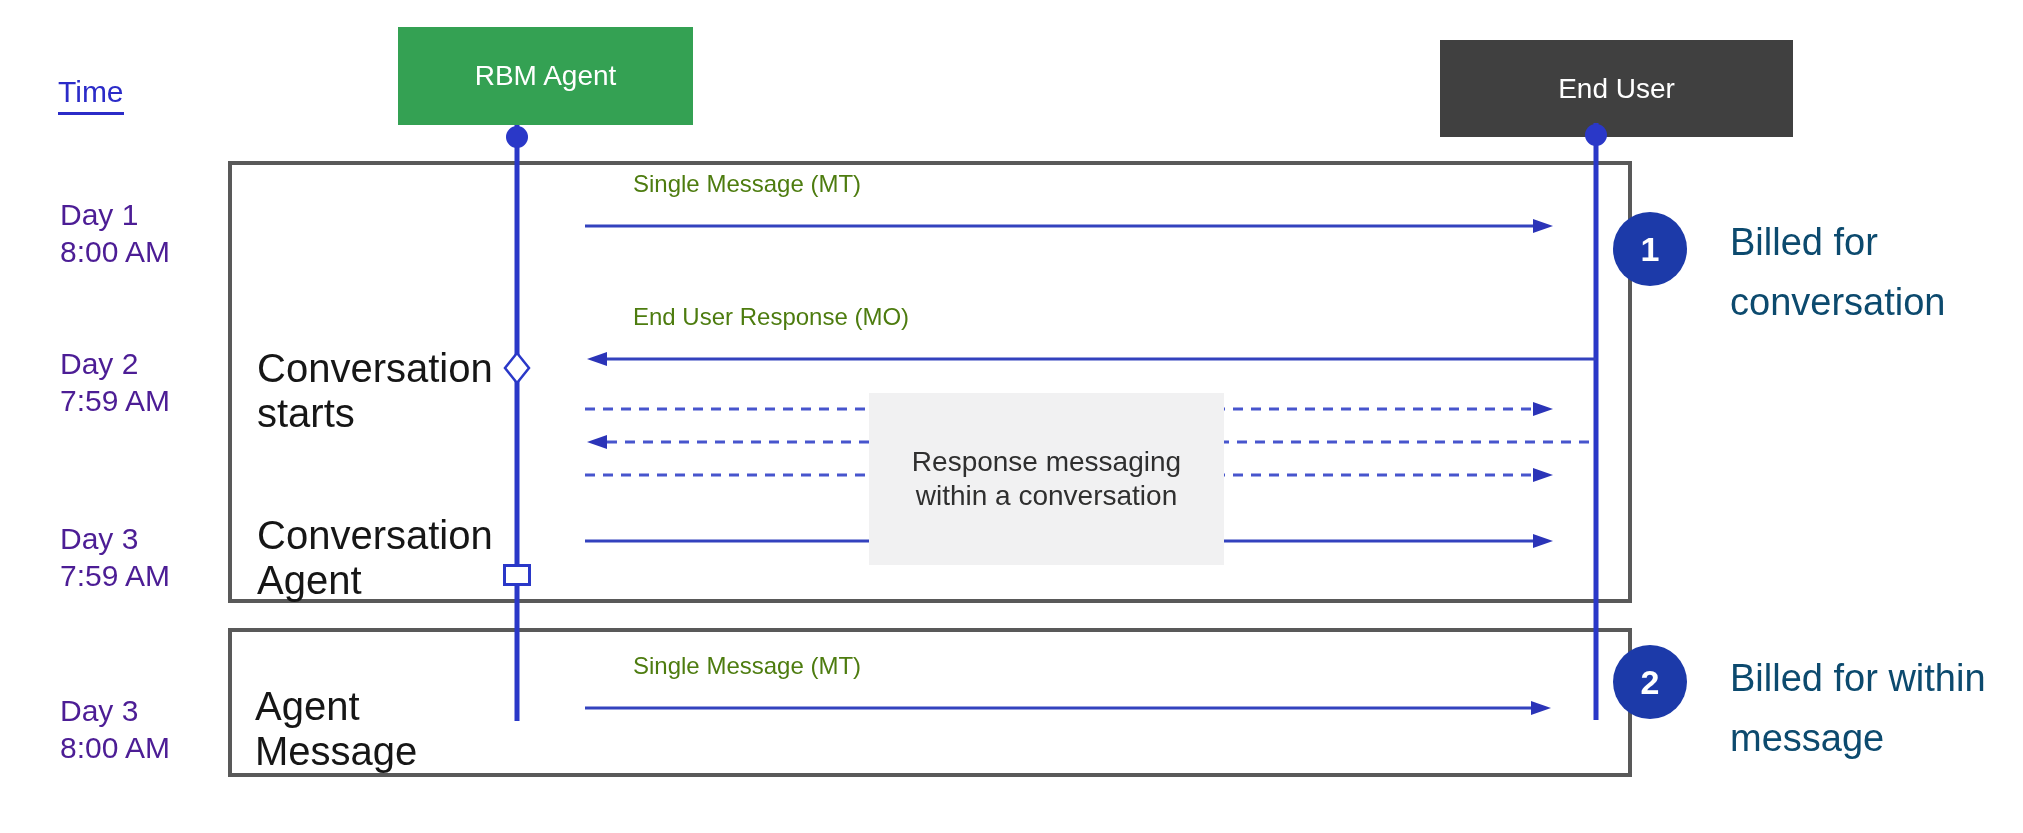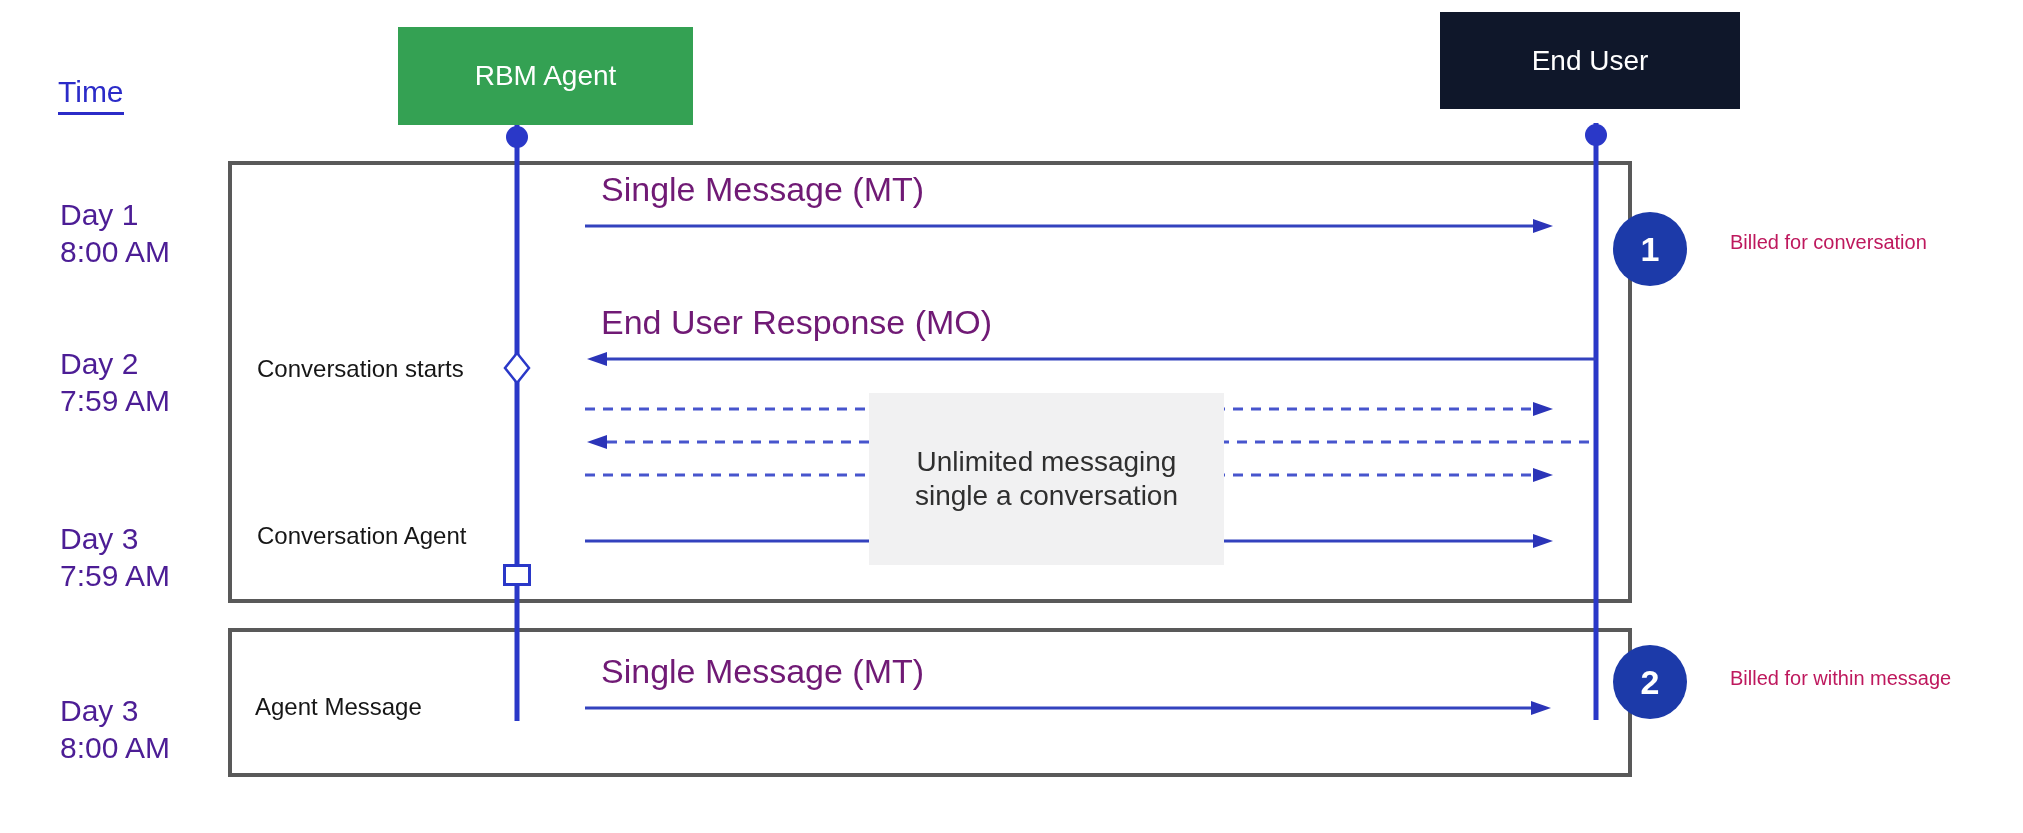--- a/index.html
+++ b/index.html
@@ -1,39 +1,39 @@
 <!DOCTYPE html>
 <html><head>
 <meta charset="utf-8">
 <style>
   html,body{margin:0;padding:0;background:#ffffff;}
   body{width:2023px;height:833px;position:relative;font-family:"Liberation Sans",sans-serif;overflow:hidden;}
   .abs{position:absolute;}
   
   .actor-box{display:flex;align-items:center;justify-content:center;color:#ffffff;font-size:28px;}
   #rbm-box{left:398px;top:27px;width:295px;height:98px;background:#34A153;}
-  #user-box{left:1440px;top:12px;width:300px;height:97px;background:#0f172a;}
+  #user-box{left:1440px;top:40px;width:353px;height:97px;background:#404040;}
   
   #time-label{left:58px;top:75px;font-size:30px;color:#2B2BC8;border-bottom:3px solid #2B2BC8;padding-bottom:3px;}
   .tick{left:60px;color:#4c1d95;font-size:30px;line-height:37px;white-space:nowrap;}
   
   .frame{border:4px solid #595959;background:transparent;}
   #frame1{left:228px;top:161px;width:1396px;height:434px;}
   #frame2{left:228px;top:628px;width:1396px;height:141px;}
   
-  .msg-label{font-size:34px;color:#701a75;white-space:nowrap;}
-  .side-label{font-size:24px;color:#161616;line-height:45px;}
+  .msg-label{font-size:24px;color:#4d7c0f;white-space:nowrap;margin-left:32px;}
+  .side-label{font-size:40px;color:#161616;line-height:45px;}
   
   #note-panel{left:869px;top:393px;width:355px;height:172px;background:#F1F1F2;display:flex;align-items:center;justify-content:center;text-align:center;}
   #note-panel .note-text{font-size:28px;line-height:34px;color:#2F2F2F;width:315px;}
   
   .num-circle{width:74px;height:74px;border-radius:50%;background:#1C3AA9;color:#ffffff;display:flex;align-items:center;justify-content:center;font-size:34px;font-weight:bold;z-index:6;}
   #circle-1{left:1613px;top:212px;}
   #circle-2{left:1613px;top:645px;}
-  .billed-text{color:#be185d;font-size:20px;line-height:60px;}
+  .billed-text{color:#0c4a6e;font-size:38px;line-height:60px;}
   #billed-1{left:1730px;top:212px;width:220px;}
   #billed-2{left:1730px;top:648px;width:260px;}
   svg.layer{position:absolute;left:0;top:0;z-index:3;}
   .frame{z-index:1;}
   #note-panel{z-index:4;}
   .txt{z-index:5;}
 </style>
 </head>
 <body>
 
@@ -97,21 +97,21 @@
 
 <div class="abs msg-label txt" style="left:601px;top:170px;">Single Message (MT)</div>
 <div class="abs msg-label txt" style="left:601px;top:303px;">End User Response (MO)</div>
 <div class="abs msg-label txt" style="left:601px;top:652px;">Single Message (MT)</div>
 
 <div class="abs side-label txt" style="left:257px;top:346px;width:250px;">Conversation starts</div>
 <div class="abs side-label txt" style="left:257px;top:513px;width:250px;">Conversation Agent</div>
 <div class="abs side-label txt" style="left:255px;top:684px;width:170px;">Agent Message</div>
 
 <div class="abs" id="note-panel">
-  <div class="note-text">Unlimited messaging single a conversation</div>
+  <div class="note-text">Response messaging within a conversation</div>
 </div>
 
 <div class="abs num-circle" id="circle-1">
   <span>1</span>
 </div>
 <div class="abs billed-text txt" id="billed-1">Billed for conversation</div>
 
 <div class="abs num-circle" id="circle-2">
   <span>2</span>
 </div>

